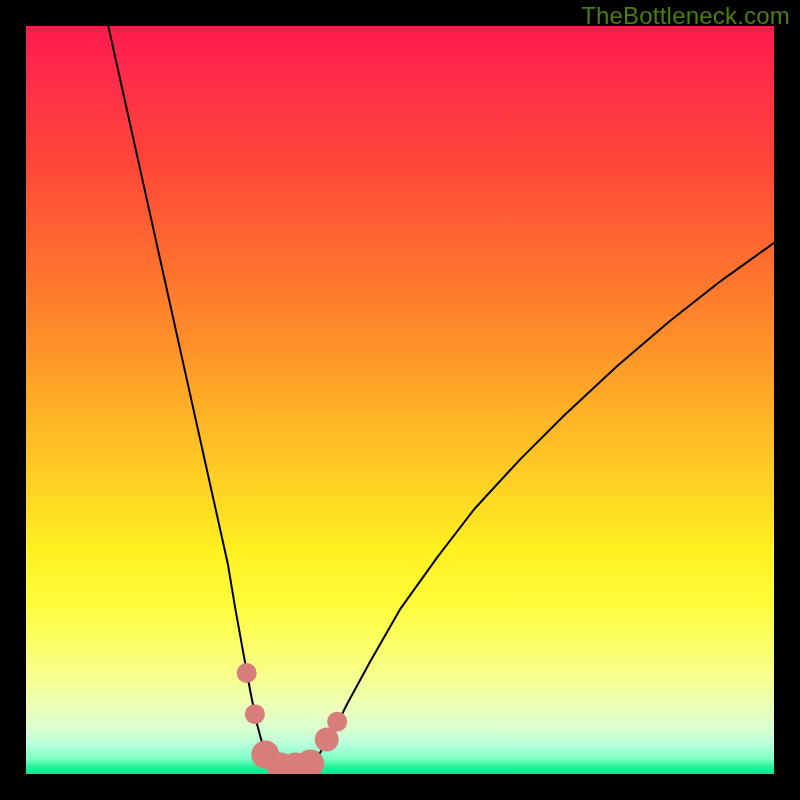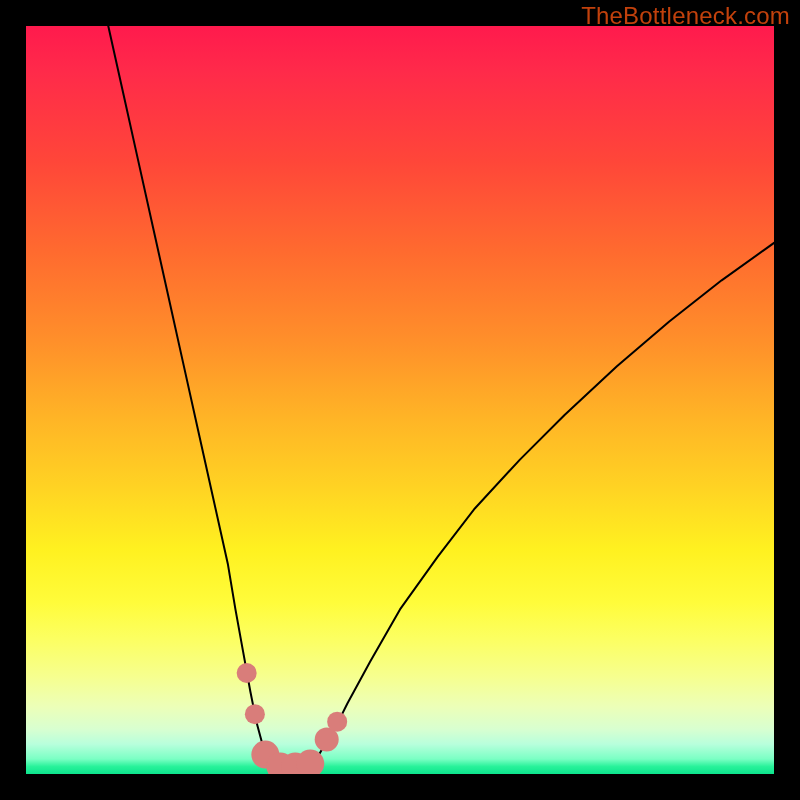--- a/index.html
+++ b/index.html
@@ -14,21 +14,21 @@
   .frame {
     position: relative;
     width: 800px;
     height: 800px;
     background: #000;
   }
   .watermark {
     position: absolute;
     top: 2px;
     right: 10px;
-    color: #c2410c;
+    color: #4d7c0f;
     font-size: 24px;
     font-weight: 500;
     letter-spacing: 0.2px;
     z-index: 20;
     user-select: none;
   }
   .plot-area {
     position: absolute;
     left: 26px;
     top: 26px;

